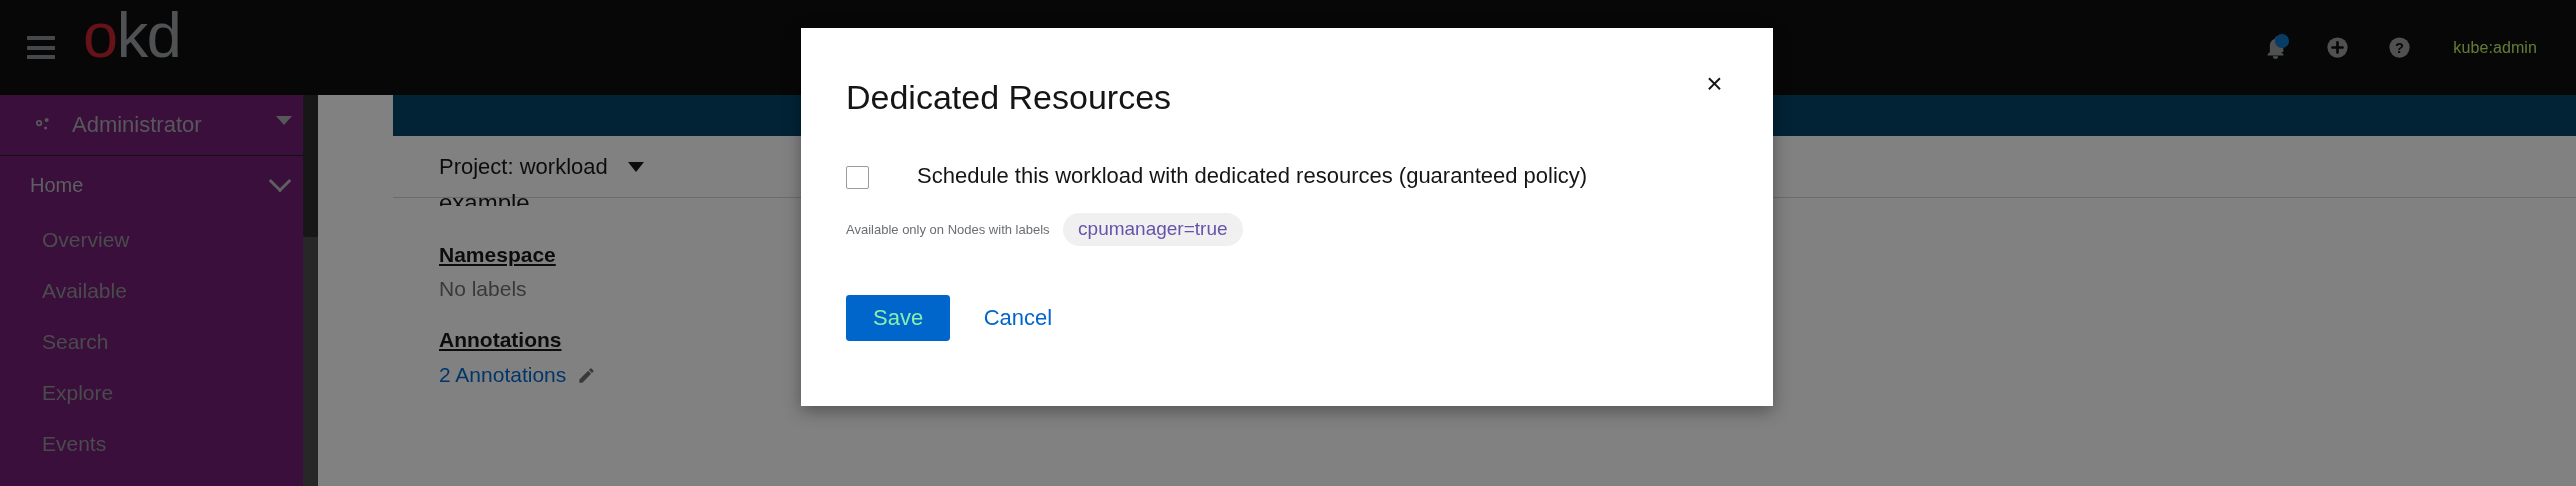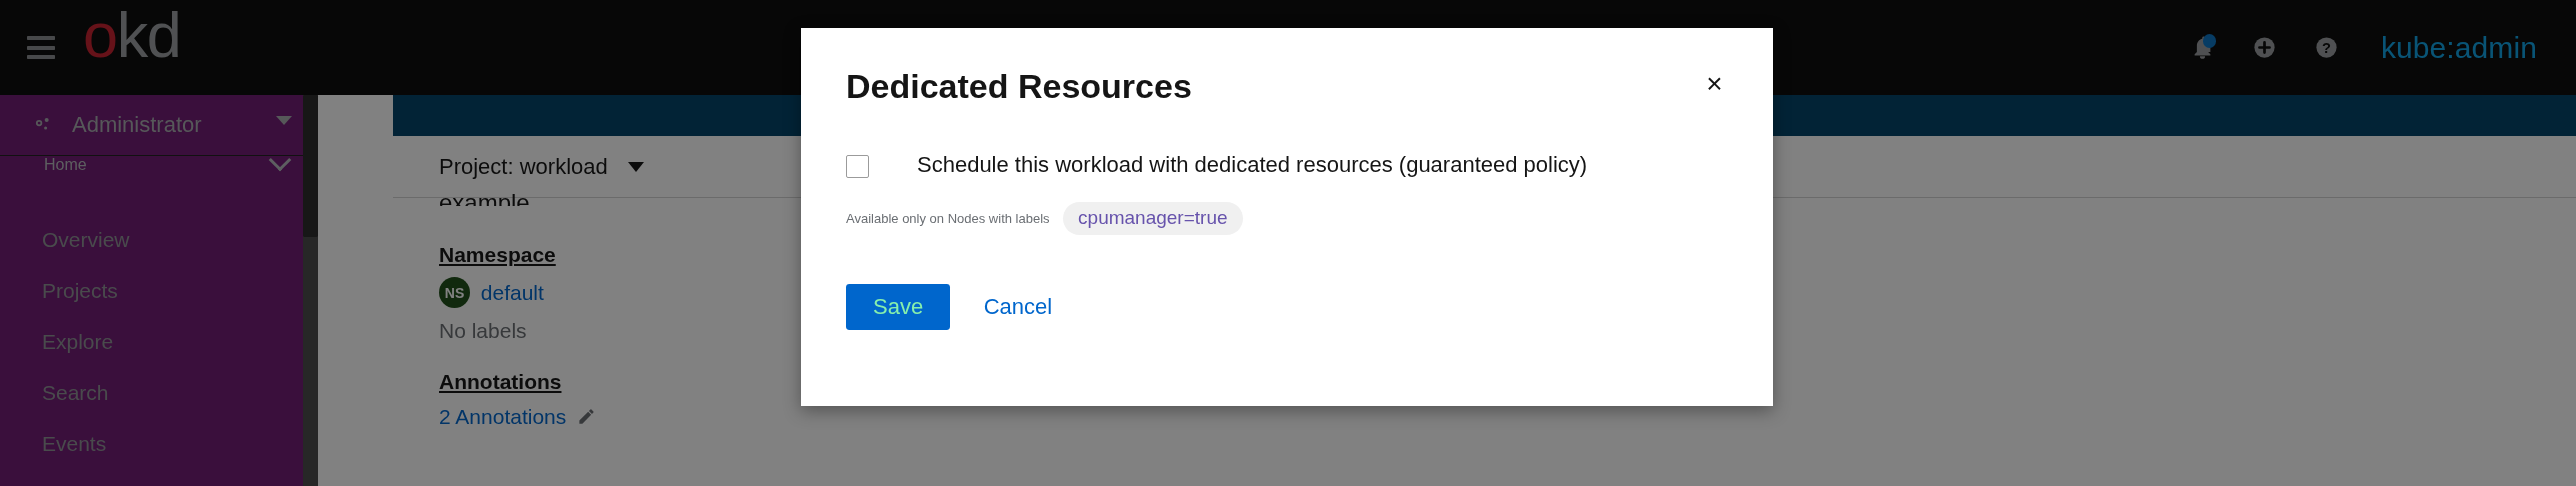--- a/index.html
+++ b/index.html
@@ -45,21 +45,21 @@
     display: flex; align-items: center; justify-content: center;
     cursor: pointer; position: relative;
     color: #9a9da0;
   }
   .mh-icon svg { display: block; }
   .notif-dot {
     position: absolute; width: 13.5px; height: 13.5px; border-radius: 50%;
     background: #0a74c4; top: 17.6px; right: 17.6px;
   }
   .username {
-    color: #0ea5e9; font-size: 30px; margin-left: 23px; letter-spacing: 0.1px;
+    color: #bef264; font-size: 16px; margin-left: 23px; letter-spacing: 0.1px;
     cursor: pointer;
   }
 
   
   .sidebar {
     position: absolute; top: 95px; left: 0;
     width: 318px; height: 392px;
     background: #701a75;
     z-index: 4;
   }
@@ -73,23 +73,23 @@
   .persp-caret {
     margin-left: auto; color: #a9acaf; font-size: 0;
   }
   .caret-dn {
     width: 0; height: 0;
     border-left: 8.8px solid transparent; border-right: 8.8px solid transparent;
     border-top: 9.5px solid #a9acaf;
   }
 
   .nav-group-title {
-    display: flex; 
+    display: flex; align-items: center;
     padding: 0 30px 0 30px; height: 58px;
-    color: #b7babd; font-size: 16px; cursor: pointer; margin-left: 14px;
+    color: #b7babd; font-size: 20px; cursor: pointer;
   }
   .chev-dn {
     margin-left: auto; width: 16px; height: 16px;
     border-right: 3.4px solid #b7babd; border-bottom: 3.4px solid #b7babd;
     transform: rotate(45deg); position: relative; top: -4px;
   }
   .nav-item {
     padding: 0 30px 0 42px; height: 51px;
     display: flex; align-items: center;
     color: #8f9295; font-size: 21px; cursor: pointer;
@@ -179,21 +179,21 @@
     position: absolute; left: 801px; top: 28px;
     width: 972px; height: 378px;
     background: #ffffff;
     box-shadow: 0 5.4px 16px rgba(0,0,0,.35);
     z-index: 11;
   }
   .modal-header {
     padding: 41px 45px 0 45px;
     display: flex; align-items: flex-start;
   }
-  .modal-title { font-size: 34px; color: #151515; font-weight: 700; line-height: 1; }
+  .modal-title { font-size: 34px; color: #151515; font-weight: 400; line-height: 1; margin-top: 11px; }
   .modal-close {
     margin-left: auto; font-size: 28px; color: #151515;
     line-height: 1; cursor: pointer; padding: 1.4px 5.4px;
     font-family: "Liberation Sans", sans-serif;
   }
   .modal-body { padding: 49px 45px 0 45px; }
   .check-row { display: flex; align-items: flex-start; gap: 32px; }
   .checkbox {
     width: 23px; height: 23px; border: 1.4px solid #9b9b9b; border-radius: 2px;
     background: #fff; flex: none; margin-top: 2.7px; cursor: pointer;
@@ -277,27 +277,27 @@
 
     <div class="nav-group">
       <div class="nav-group-title">
         <span>Home</span>
         <span class="chev-dn"></span>
       </div>
       <div class="nav-item">
         <span>Overview</span>
       </div>
       <div class="nav-item">
-        <span>Projects</span>
+        <span>Available</span>
+      </div>
+      <div class="nav-item">
+        <span>Search</span>
       </div>
       <div class="nav-item">
         <span>Explore</span>
-      </div>
-      <div class="nav-item">
-        <span>Search</span>
       </div>
       <div class="nav-item">
         <span>Events</span>
       </div>
     </div>
 
     <div class="sidebar-scrollbar">
       <div class="sidebar-thumb"></div>
     </div>
   </nav>
@@ -312,24 +312,20 @@
         <span class="psel-label">Project: workload</span>
         <span class="caret"></span>
       </div>
     </div>
 
     <div class="details-body">
       <div class="col col-left">
         <div class="clipped-title">example</div>
 
         <div class="dl-term">Namespace</div>
-        <div class="dl-desc">
-          <span class="ns-badge">NS</span>
-          <span class="link">default</span>
-        </div>
 
         <div class="dl-desc muted">No labels</div>
 
         <div class="dl-term">Annotations</div>
         <div class="dl-desc">
           <span class="link">2 Annotations</span>
           <span class="pencil">
             <svg width="19" height="19" viewBox="0 0 24 24" fill="currentColor" aria-hidden="true">
               <path d="M3 17.2V21h3.8L17.9 9.9l-3.8-3.8L3 17.2zM20.7 7.1a1 1 0 0 0 0-1.4l-2.4-2.4a1 1 0 0 0-1.4 0l-1.8 1.8 3.8 3.8 1.8-1.8z"></path>
             </svg>

